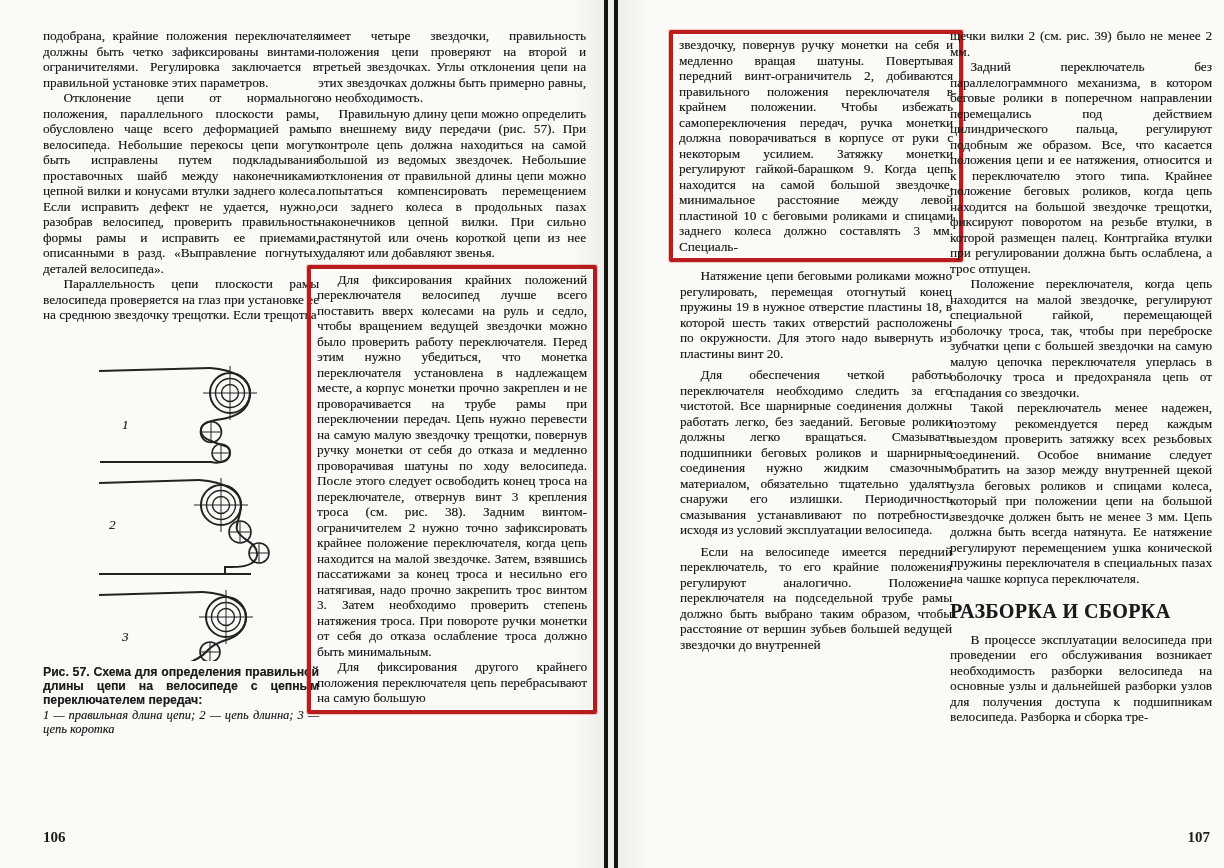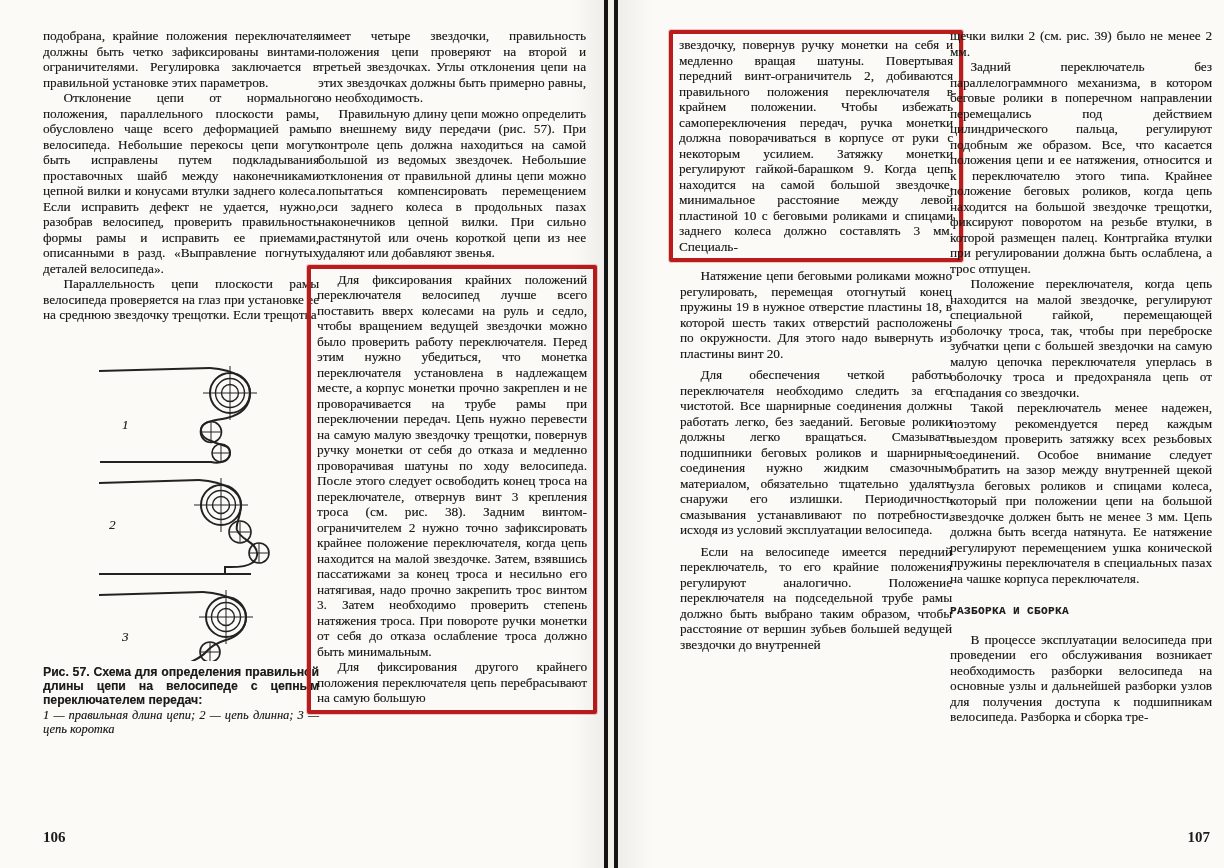--- a/index.html
+++ b/index.html
@@ -53,22 +53,22 @@
   .fig-caption-title {
     font-family:"Liberation Sans", sans-serif;
     font-weight:bold; font-size:12.2px; line-height:14.4px;
     text-align:justify; text-indent:0; margin-top:4px;
   }
   .fig-caption-legend {
     font-size:12.4px; line-height:14.4px; text-align:justify;
     font-style:italic;
   }
   .section-heading {
-    font-family:Liberation Mono, monospace;
-    font-weight:bold; font-size:11px; letter-spacing:0.4px;
+    font-family:Liberation Serif, serif;
+    font-weight:bold; font-size:20px; letter-spacing:0.4px;
     margin-top:18px; margin-bottom:12px; text-align:left; text-indent:0;
   }
   .page-num {
     position:absolute; bottom:22px;
     font-weight:bold; font-size:15px;
     font-family:"Liberation Serif", serif;
   }
   .page-num-left  { left:25px; }
   .page-num-right { right:14px;font-family:Liberation Serif, serif; }
 

